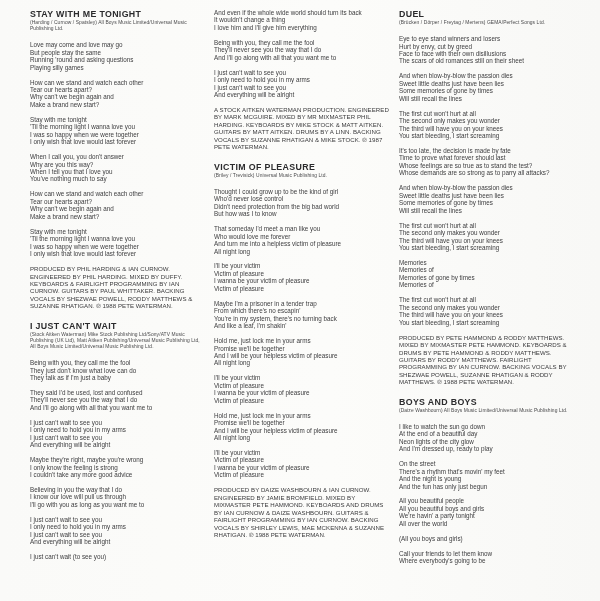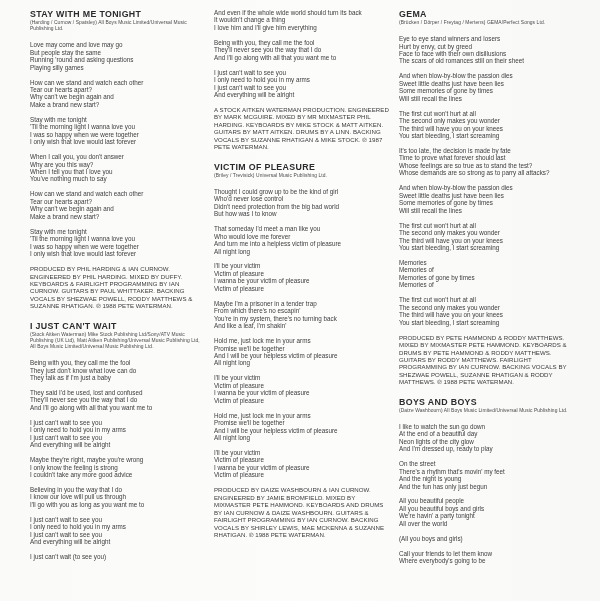--- a/index.html
+++ b/index.html
@@ -178,21 +178,21 @@
         <span class="line">I just can't wait to see you</span>
         <span class="line">I only need to hold you in my arms</span>
         <span class="line">I just can't wait to see you</span>
         <span class="line">And everything will be alright</span>
       </p>
       <p class="stanza">
         <span class="line">I just can't wait (to see you)</span>
       </p>
     </div>
     <div class="col col3">
-      <h2 class="song-title">GEMA</h2>
+      <h2 class="song-title">DUEL</h2>
       <p class="credit">(Brücken / Dörper / Freytag / Mertens) GEMA/Perfect Songs Ltd.</p>
       <p class="stanza">
         <span class="line">Eye to eye stand winners and losers</span>
         <span class="line">Hurt by envy, cut by greed</span>
         <span class="line">Face to face with their own disillusions</span>
         <span class="line">The scars of old romances still on their sheet</span>
       </p>
       <p class="stanza">
         <span class="line">And when blow-by-blow the passion dies</span>
         <span class="line">Sweet little deaths just have been lies</span>

